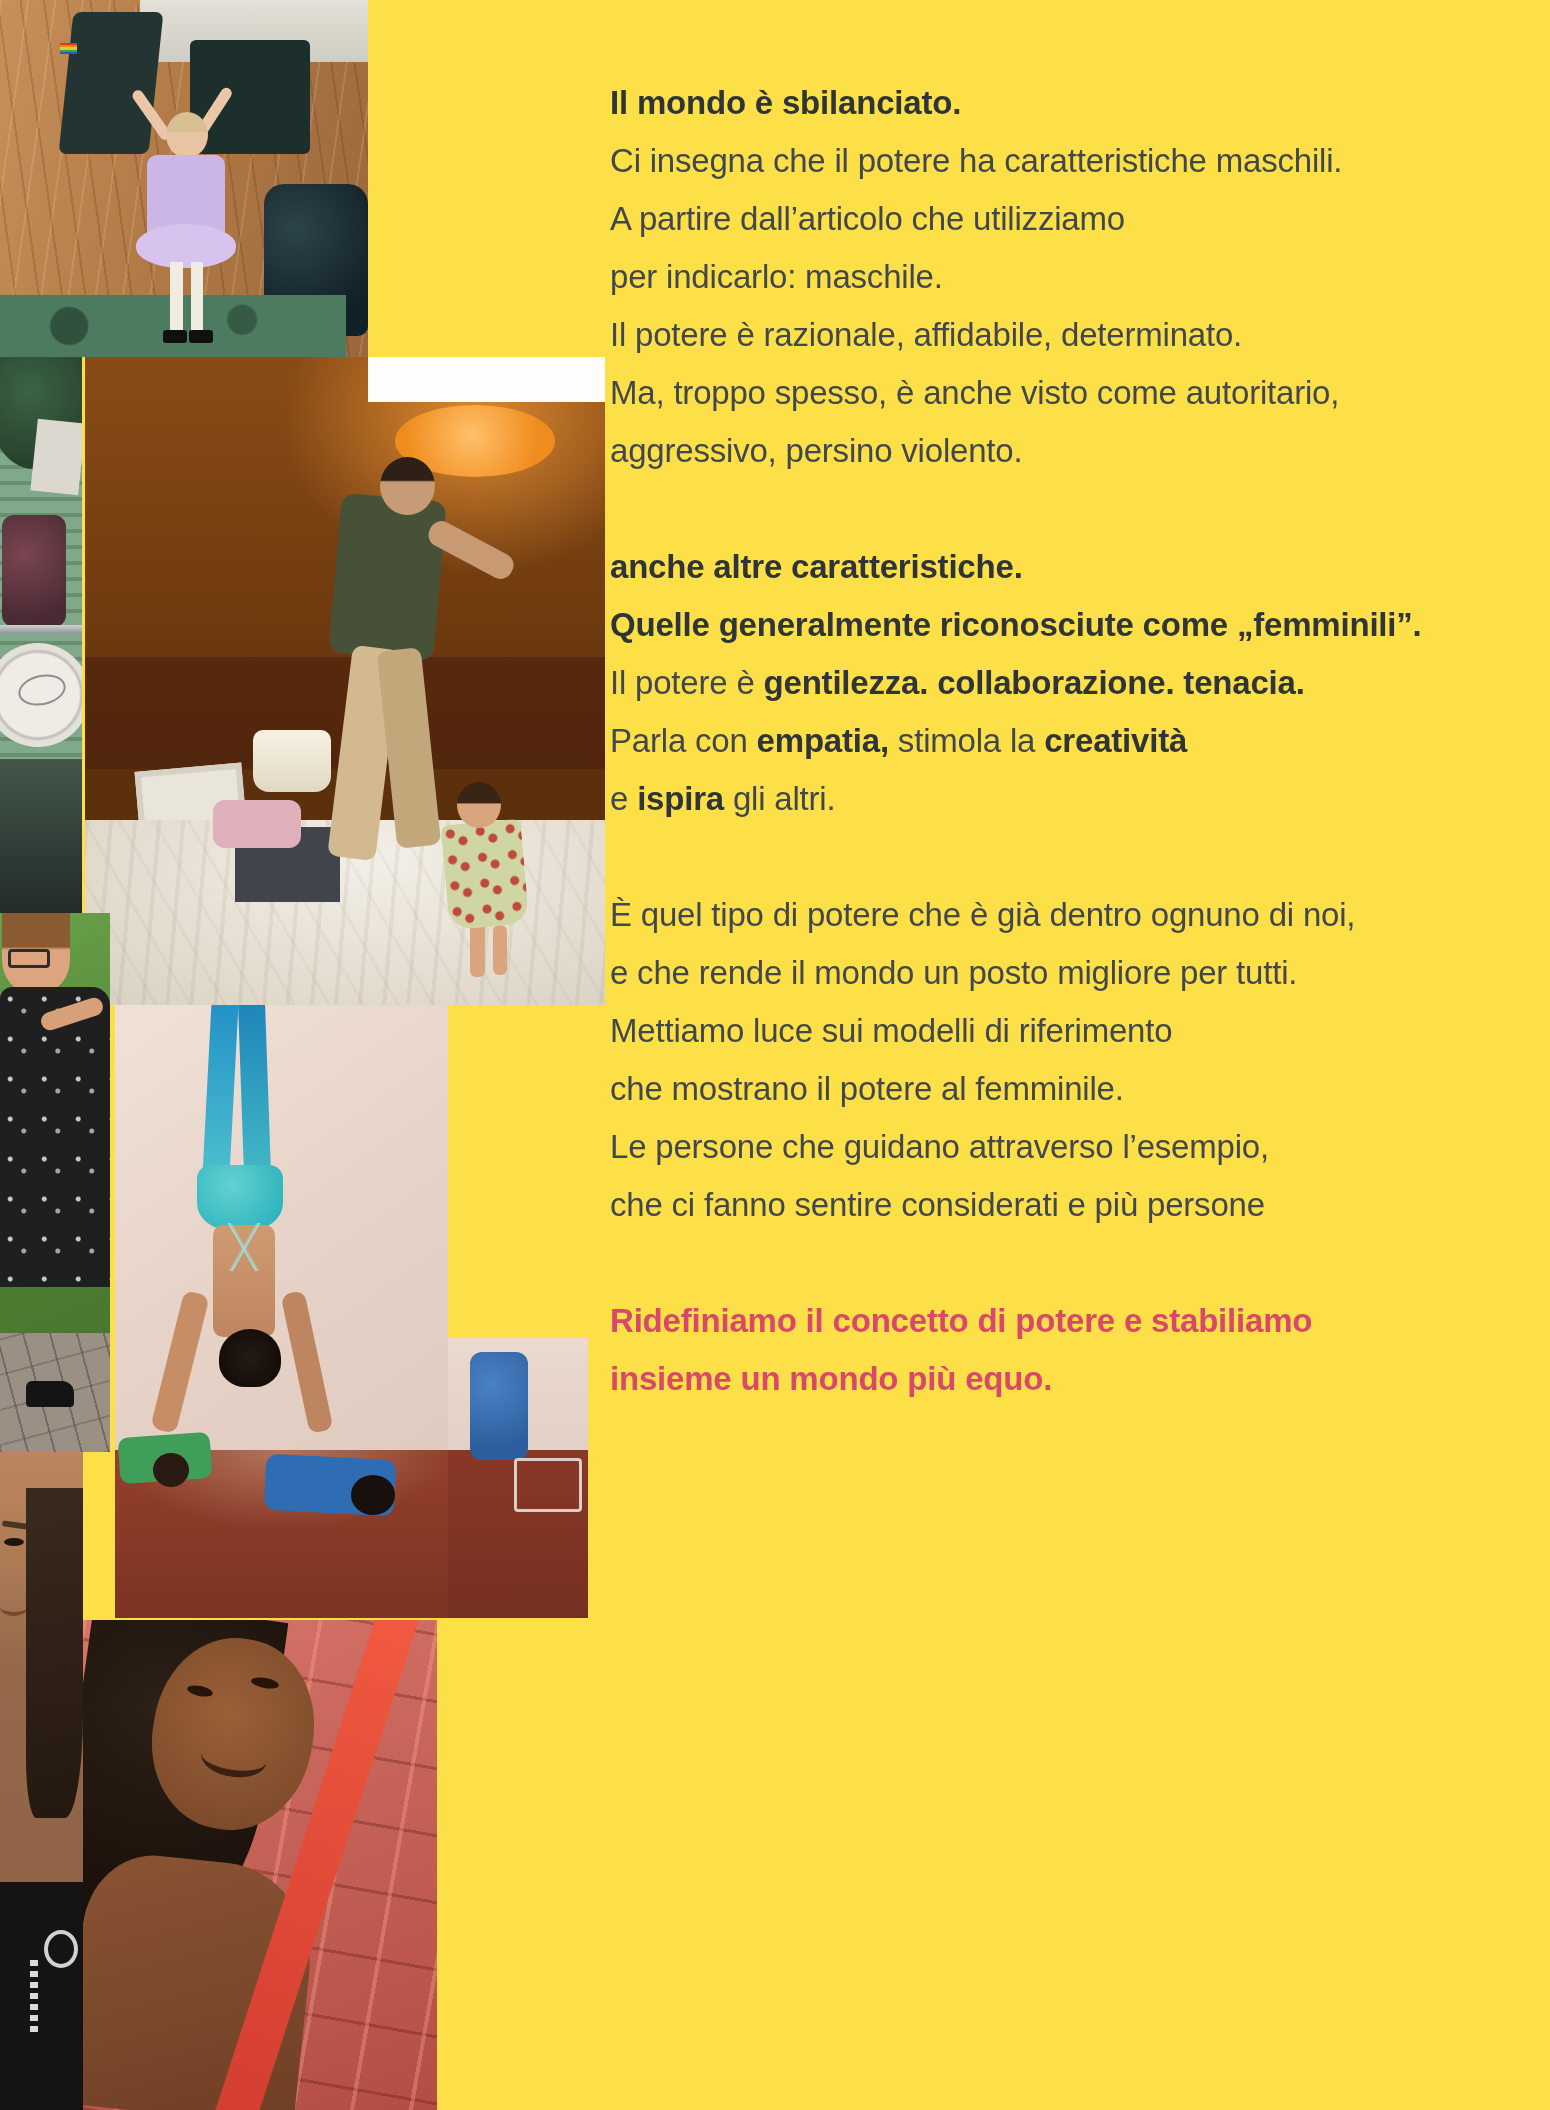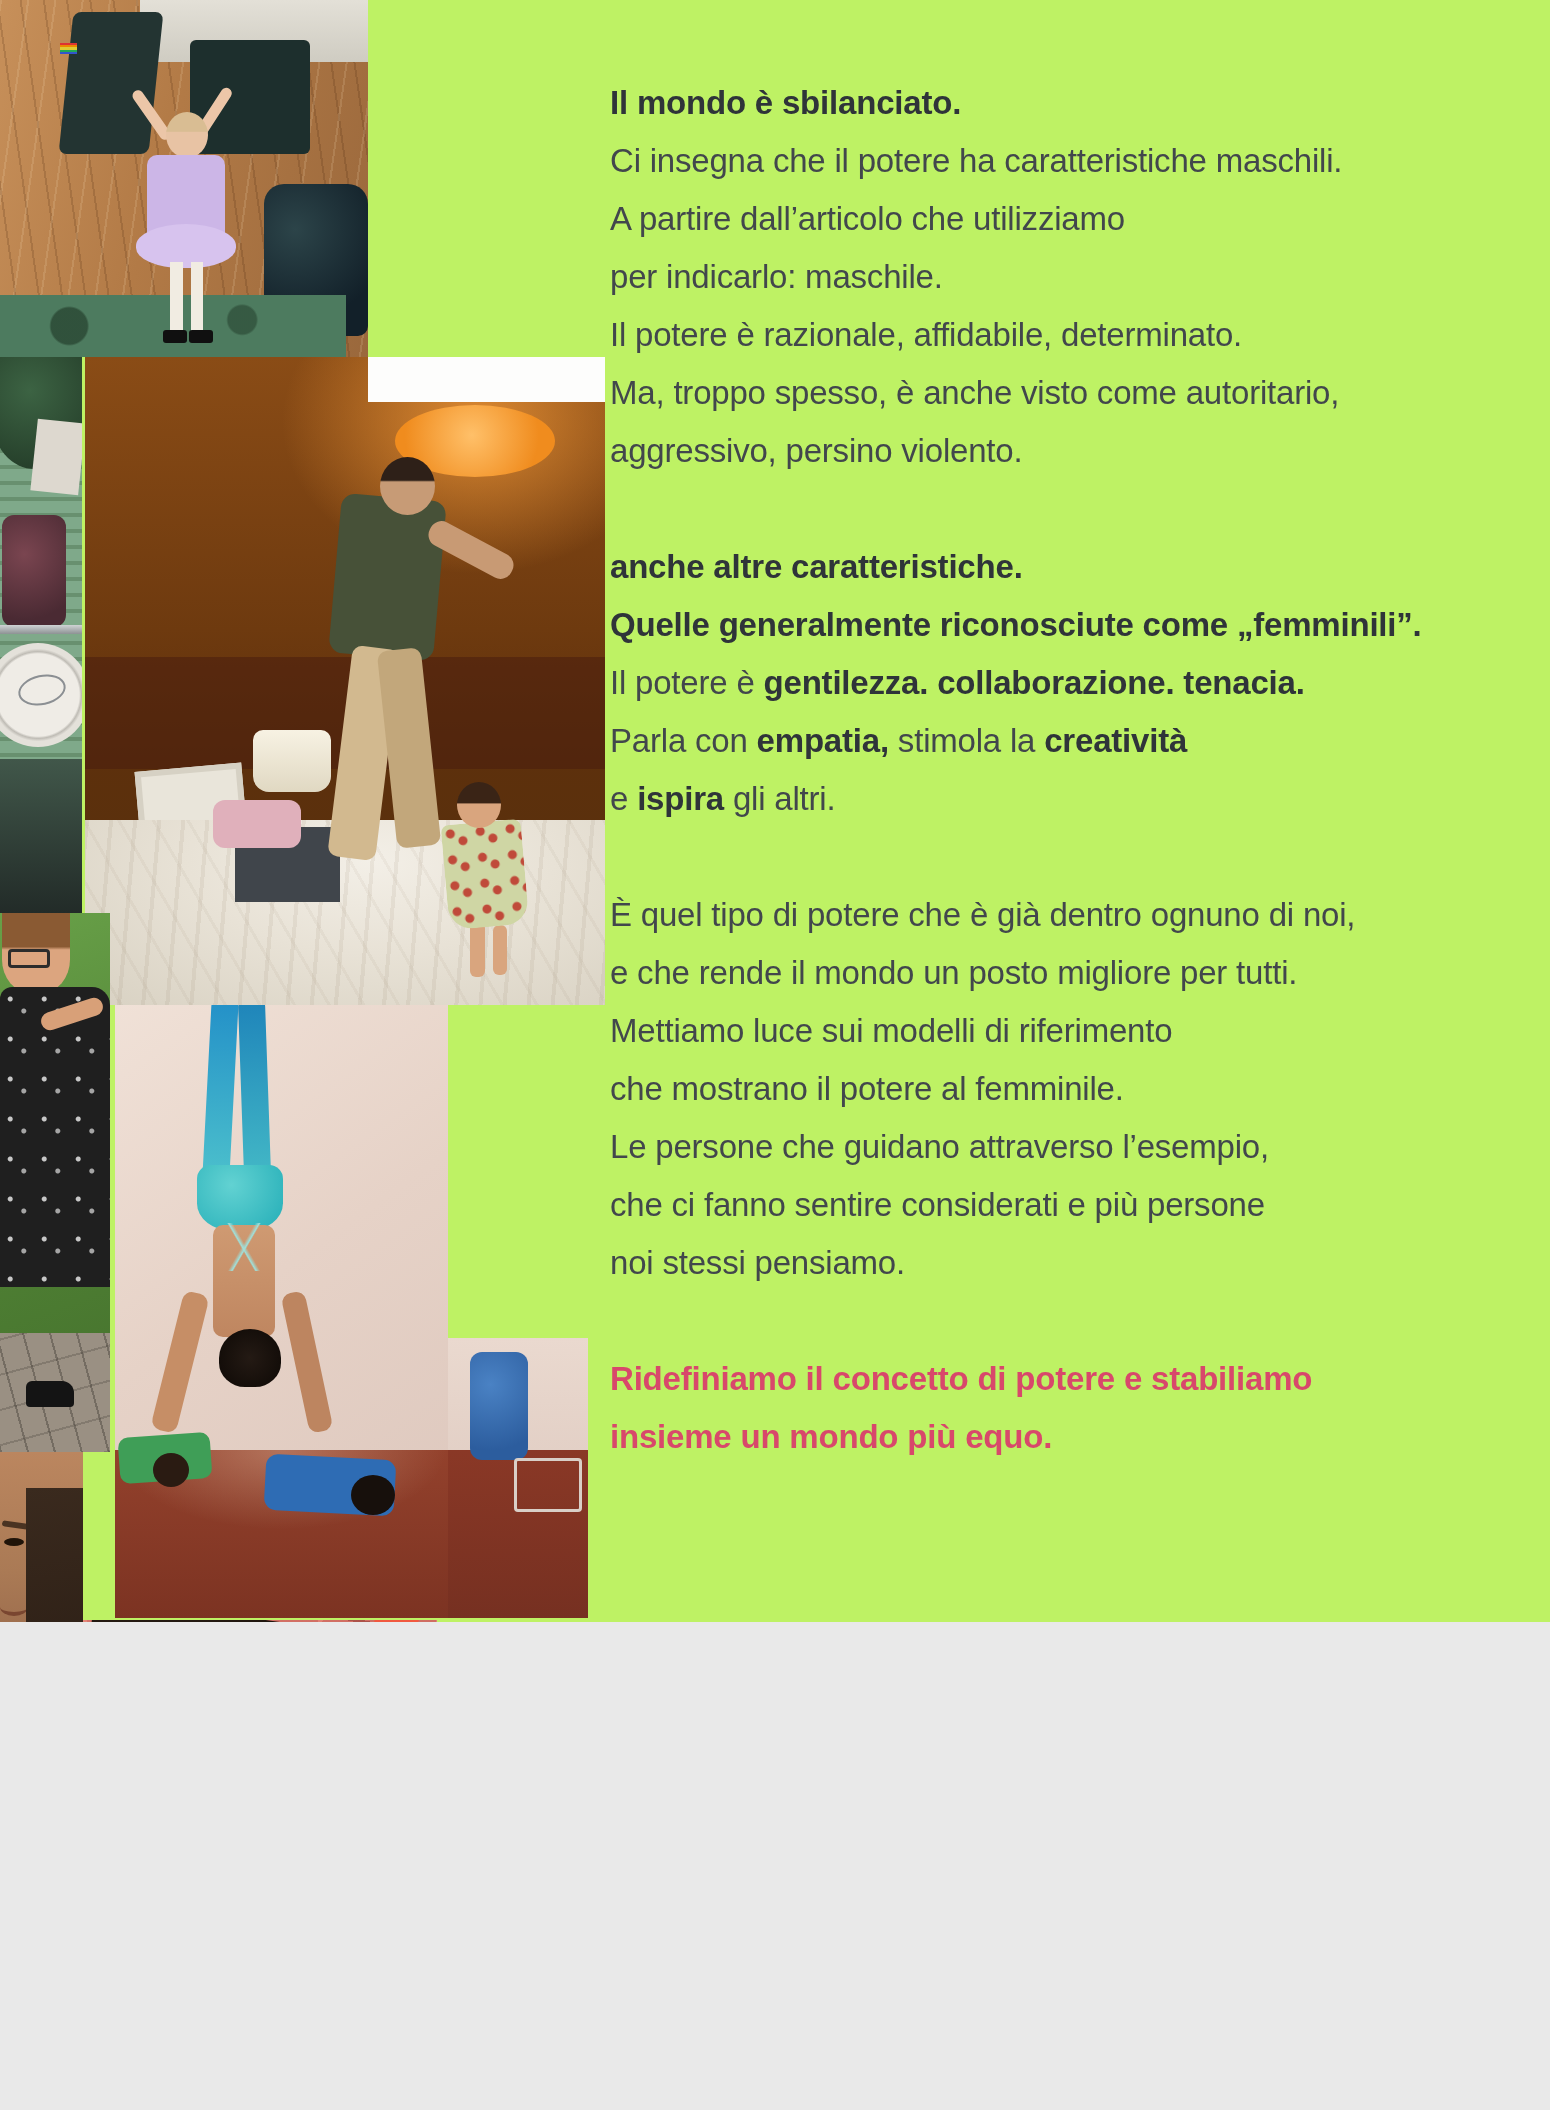--- a/index.html
+++ b/index.html
@@ -1,16 +1,16 @@
 <!DOCTYPE html>
 <html><head>
 <meta charset="utf-8">
 <style>
   html,body{margin:0;padding:0;background:#e9e9e9;}
-  .page{position:relative;width:1550px;height:1622px;background:#bef264;overflow:hidden;
+  .page{position:relative;width:1550px;height:2110px;background:#fde047;overflow:hidden;
         font-family:"Liberation Sans", sans-serif;}
   .ph{position:absolute;overflow:hidden;}
   .s{position:absolute;}
 
   
   .p-ballet{left:0;top:0;width:368px;height:357px;
     background:linear-gradient(105deg,#c7905a 0%,#b27a46 45%,#9a683c 100%);
     }
   .bf-planks{left:0;top:0;width:100%;height:100%;
     background:repeating-linear-gradient(98deg,rgba(255,235,200,.14) 0 2px,transparent 2px 27px),
@@ -306,21 +306,20 @@
       <div class="ln"><span>e </span><span class="b">ispira</span><span> gli altri.</span></div>
     </div>
 
     <div class="para">
       <div class="ln"><span>È quel tipo di potere che è già dentro ognuno di noi,</span></div>
       <div class="ln"><span>e che rende il mondo un posto migliore per tutti.</span></div>
       <div class="ln"><span>Mettiamo luce sui modelli di riferimento</span></div>
       <div class="ln"><span>che mostrano il potere al femminile.</span></div>
       <div class="ln"><span>Le persone che guidano attraverso l’esempio,</span></div>
       <div class="ln"><span>che ci fanno sentire considerati e più persone</span></div>
-      <div class="ln"><span>noi stessi pensiamo.</span></div>
     </div>
 
     <div class="para pink">
       <div class="ln"><span>Ridefiniamo il concetto di potere e stabiliamo</span></div>
       <div class="ln"><span>insieme un mondo più equo.</span></div>
     </div>
 
 
   </div>
 </div>

